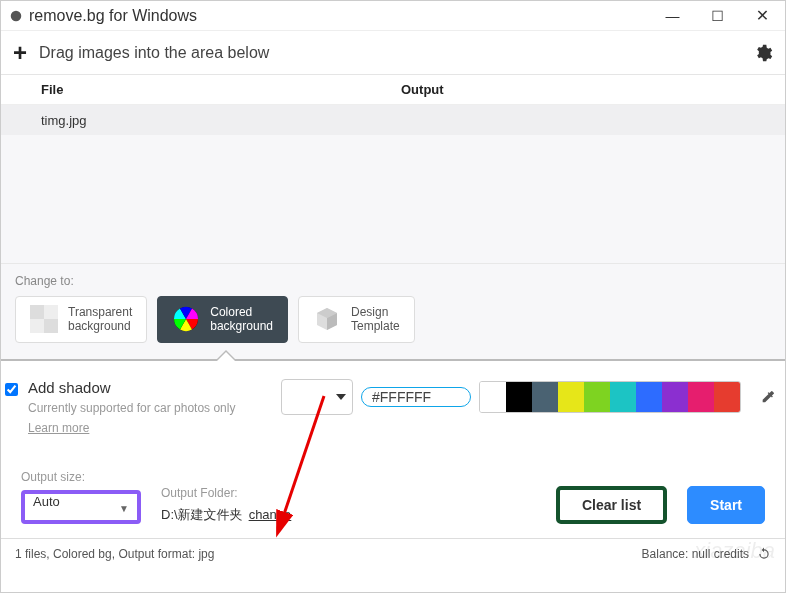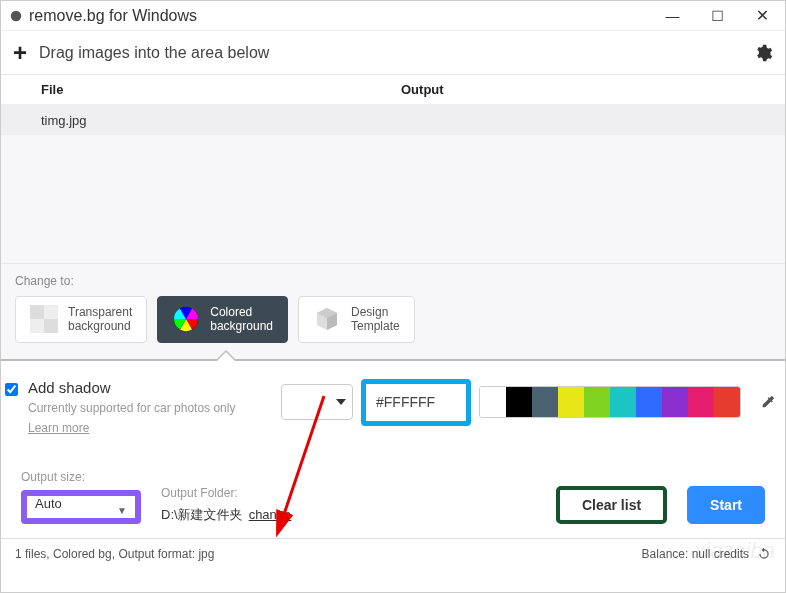--- a/index.html
+++ b/index.html
@@ -38,29 +38,29 @@
 .shadow-row { display: flex; align-items: flex-start; gap: 10px; }
 .shadow-check { margin-top: 4px; }
 .shadow-text { flex: 0 0 220px; }
 .shadow-title { font-size: 15px; color: #333; }
 .shadow-sub { font-size: 12px; color: #999; margin-top: 4px; line-height: 1.4; }
 .learn-more { font-size: 12px; color: #999; text-decoration: underline; display: inline-block; margin-top: 4px; cursor: pointer; }
 
 .color-controls { display: flex; align-items: center; gap: 8px; margin-left: auto; }
 .color-select { width: 72px; height: 36px; border: 1px solid #ccc; border-radius: 4px; background: #fff; position: relative; }
 .color-select::after { content: ""; position: absolute; right: 6px; top: 14px; border-left: 5px solid transparent; border-right: 5px solid transparent; border-top: 6px solid #333; }
-.hex-input { width: 110px; height: 47px; border: 5px solid #0ea5e9; border-radius: 4px; padding: 0 10px; font-size: 14px; color: #444; }
+.hex-input { width: 110px; height: 20px; border: 1px solid #0ea5e9; border-radius: 12px; padding: 0 10px; font-size: 14px; color: #444; }
 .swatches { display: flex; border: 1px solid #ccc; border-radius: 3px; overflow: hidden; }
 .swatch { width: 26px; height: 30px; }
 .eyedrop { width: 26px; height: 30px; display: flex; align-items: center; justify-content: center; margin-left: 6px; }
 
 .output-row { display: flex; align-items: flex-end; padding: 24px 20px 14px; gap: 20px; }
 .field-group { display: flex; flex-direction: column; gap: 6px; }
 .field-label { font-size: 12px; color: #999; }
-.size-select { width: 120px; height: 34px; border: 6px solid #8b5cf6; border-radius: 4px; background: #fff; padding: 0 8px; font-size: 13px; color: #333; position: relative; }
+.size-select { width: 120px; height: 34px; border: 4px solid #8b5cf6; border-radius: 4px; background: #fff; padding: 0 8px; font-size: 13px; color: #333; position: relative; }
 .size-select::after { content: "▼"; position: absolute; right: 8px; top: 9px; font-size: 10px; color: #666; }
 .folder-path { font-size: 13px; color: #333; display: flex; align-items: center; gap: 6px; }
 .change-link { text-decoration: underline; color: #333; cursor: pointer; }
 .spacer { flex: 1; }
 .btn { height: 38px; padding: 0 22px; border-radius: 5px; font-size: 14px; font-weight: 600; cursor: pointer; display: flex; align-items: center; }
 .btn-clear { background: #fff; border: 4px solid #14532d; color: #333; }
 .btn-start { background: #2d8cff; border: 1px solid #2d8cff; color: #fff; }
 
 .statusbar { height: 30px; border-top: 1px solid #ddd; display: flex; align-items: flex-end; padding: 7px 14px; font-size: 12px; color: #555; }
 .statusbar .right { margin-left: auto; display: flex; align-items: center; gap: 8px; }

